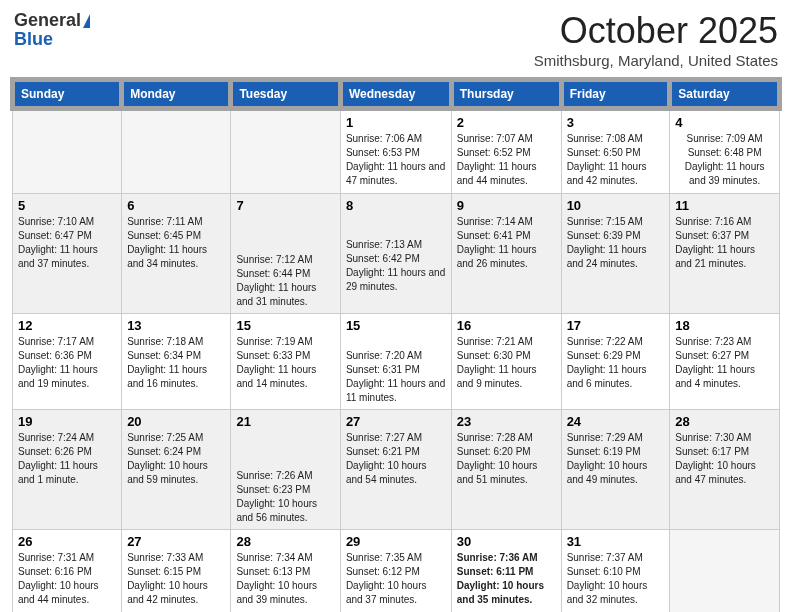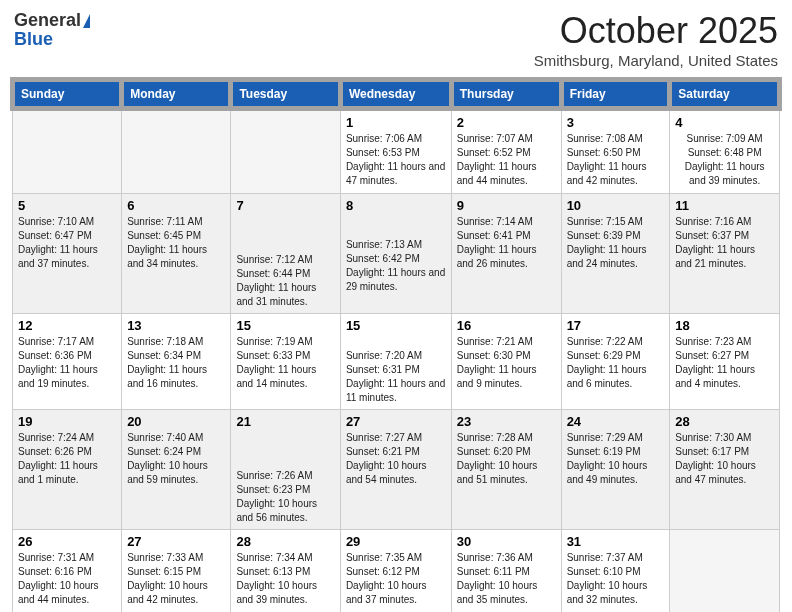--- a/index.html
+++ b/index.html
@@ -225,21 +225,21 @@
       </tr>
       <tr class="row-shaded">
         <td>
           <div class="day-number">19</div>
           <div class="day-info" style="white-space: pre-line;">Sunrise: 7:24 AM
 Sunset: 6:26 PM
 Daylight: 11 hours and 1 minute.</div>
         </td>
         <td>
           <div class="day-number">20</div>
-          <div class="day-info" style="white-space: pre-line;">Sunrise: 7:40 AM
+          <div class="day-info" style="white-space: pre-line;">Sunrise: 7:25 AM
 Sunset: 6:24 PM
 Daylight: 10 hours and 59 minutes.</div>
         </td>
         <td>
           <div class="day-number">21</div>
           <div class="day-info" style="white-space: pre-line; margin-top: 40px;">Sunrise: 7:26 AM
 Sunset: 6:23 PM
 Daylight: 10 hours and 56 minutes.</div>
         </td>
         <td>
@@ -287,21 +287,21 @@
 Daylight: 10 hours and 39 minutes.</div>
         </td>
         <td>
           <div class="day-number">29</div>
           <div class="day-info" style="white-space: pre-line;">Sunrise: 7:35 AM
 Sunset: 6:12 PM
 Daylight: 10 hours and 37 minutes.</div>
         </td>
         <td>
           <div class="day-number">30</div>
-          <div class="day-info" style="white-space: pre-line;">Sunrise: 7:36 AM
+          <div class="day-info" style="white-space: pre-line; font-weight: bold;">Sunrise: 7:36 AM
 Sunset: 6:11 PM
 Daylight: 10 hours and 35 minutes.</div>
         </td>
         <td>
           <div class="day-number">31</div>
           <div class="day-info" style="white-space: pre-line;">Sunrise: 7:37 AM
 Sunset: 6:10 PM
 Daylight: 10 hours and 32 minutes.</div>
         </td>
         <td class="empty"></td>

